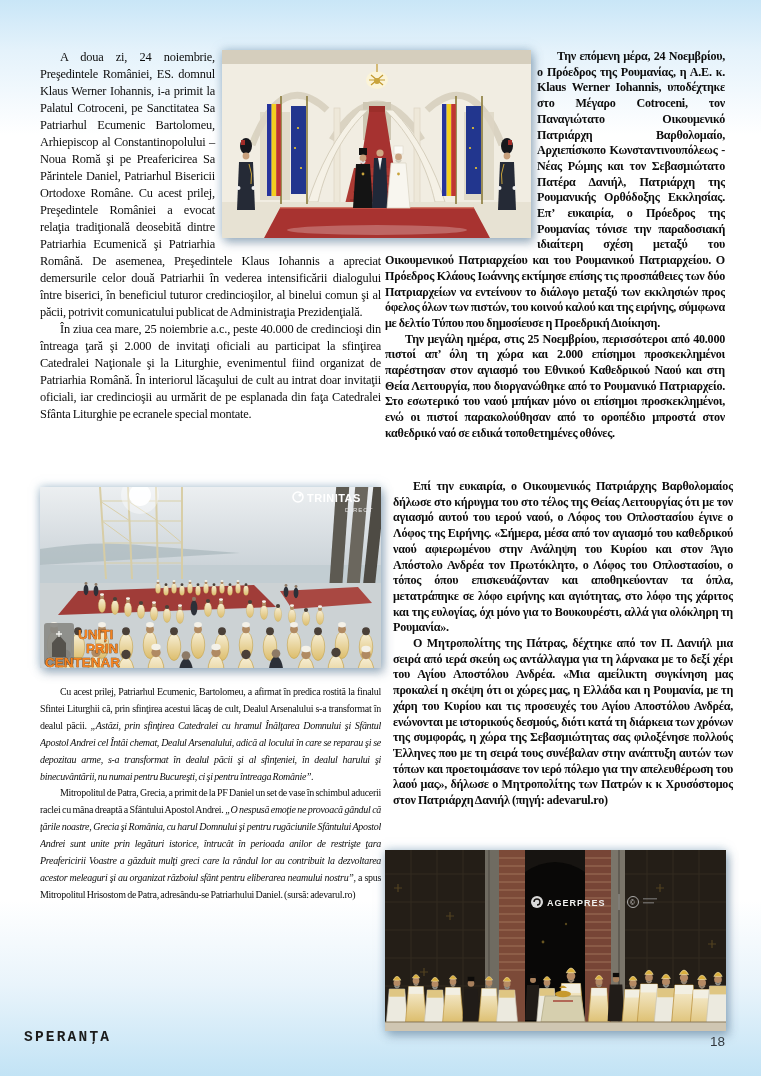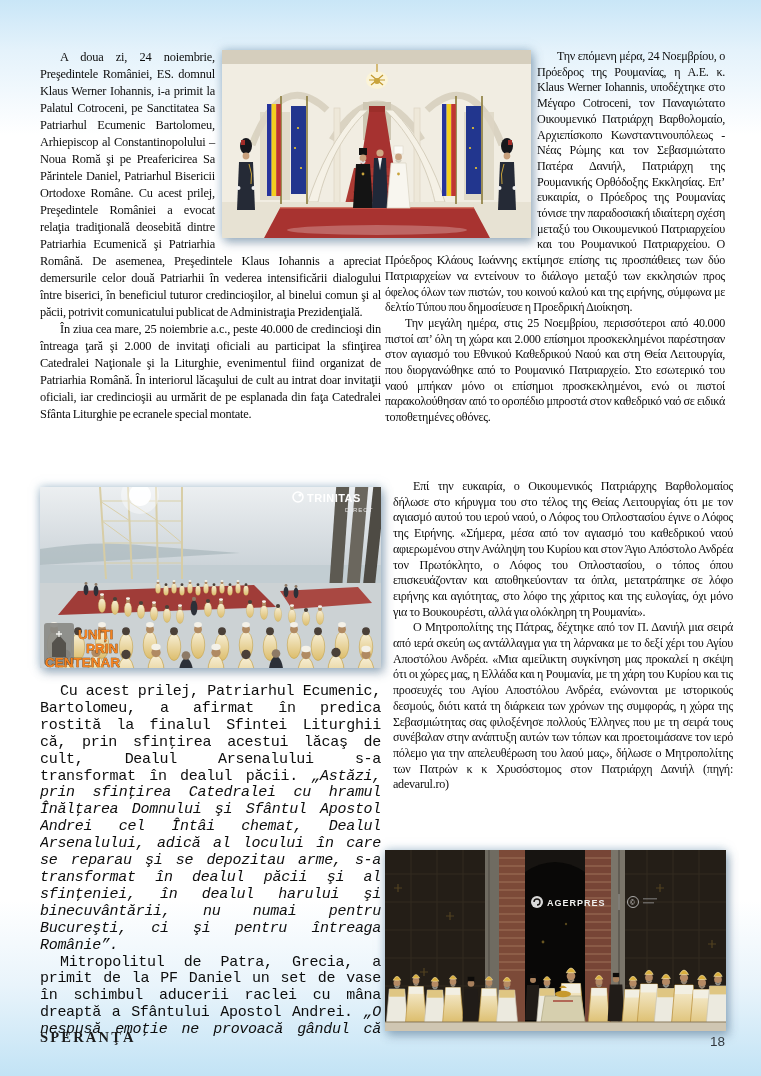--- a/index.html
+++ b/index.html
@@ -9,32 +9,32 @@
     background:linear-gradient(180deg,
       #c9e6f7 0px,#e4f2fb 50px,#ffffff 135px,
       #ffffff 900px,#e9f4fb 985px,#c2e3f5 1076px);
     font-family:"Liberation Serif","DejaVu Serif",serif;
     color:#0d0d0d;
     overflow:hidden;
   }
   .textblock{position:absolute;overflow:hidden;}
   .textblock p{margin:0;text-align:justify;text-indent:20px;}
   .ro{font-size:12.4px;line-height:17px;letter-spacing:-0.2px;word-spacing:-0.6px;}
-  .ro-lower{font-size:15px;line-height:16.9px;letter-spacing:-0.3px;word-spacing:-0.7px;font-family:Liberation Mono, monospace;}
-  .gr{font-size:12.1px;line-height:15.7px;letter-spacing:-0.25px;word-spacing:-0.5px;}
+  .ro-lower{font-size:10px;line-height:16.9px;letter-spacing:-0.3px;word-spacing:-0.7px;}
+  .gr{font-size:12.1px;line-height:15.7px;letter-spacing:-0.25px;word-spacing:-0.5px;font-weight:bold;}
   .it{font-style:italic;}
   .gap-top{margin-top:7px;}
   .spacer-r{float:right;width:166px;height:201px;}
   .spacer-l{float:left;width:152px;height:201px;}
   .photo{position:absolute;background:#fff;
     box-shadow:0 0 9px rgba(105,145,175,.55), 3px 5px 9px rgba(90,115,140,.45);}
   .photo svg{display:block;}
   #footer-brand{
-    position:absolute;left:40px;top:1029px;
-    font-family:Liberation Serif, serif;
+    position:absolute;left:24px;top:1029px;
+    font-family:Liberation Mono, monospace;
     font-size:14.5px;font-weight:bold;letter-spacing:2.2px;color:#1c1c1c;
   }
   #page-number{
     position:absolute;right:36px;top:1034px;
     font-family:"Liberation Sans",sans-serif;
     font-size:13.5px;color:#333a40;
   }
   svg text{font-family:"Liberation Sans",sans-serif;}
 </style>
 </head>

